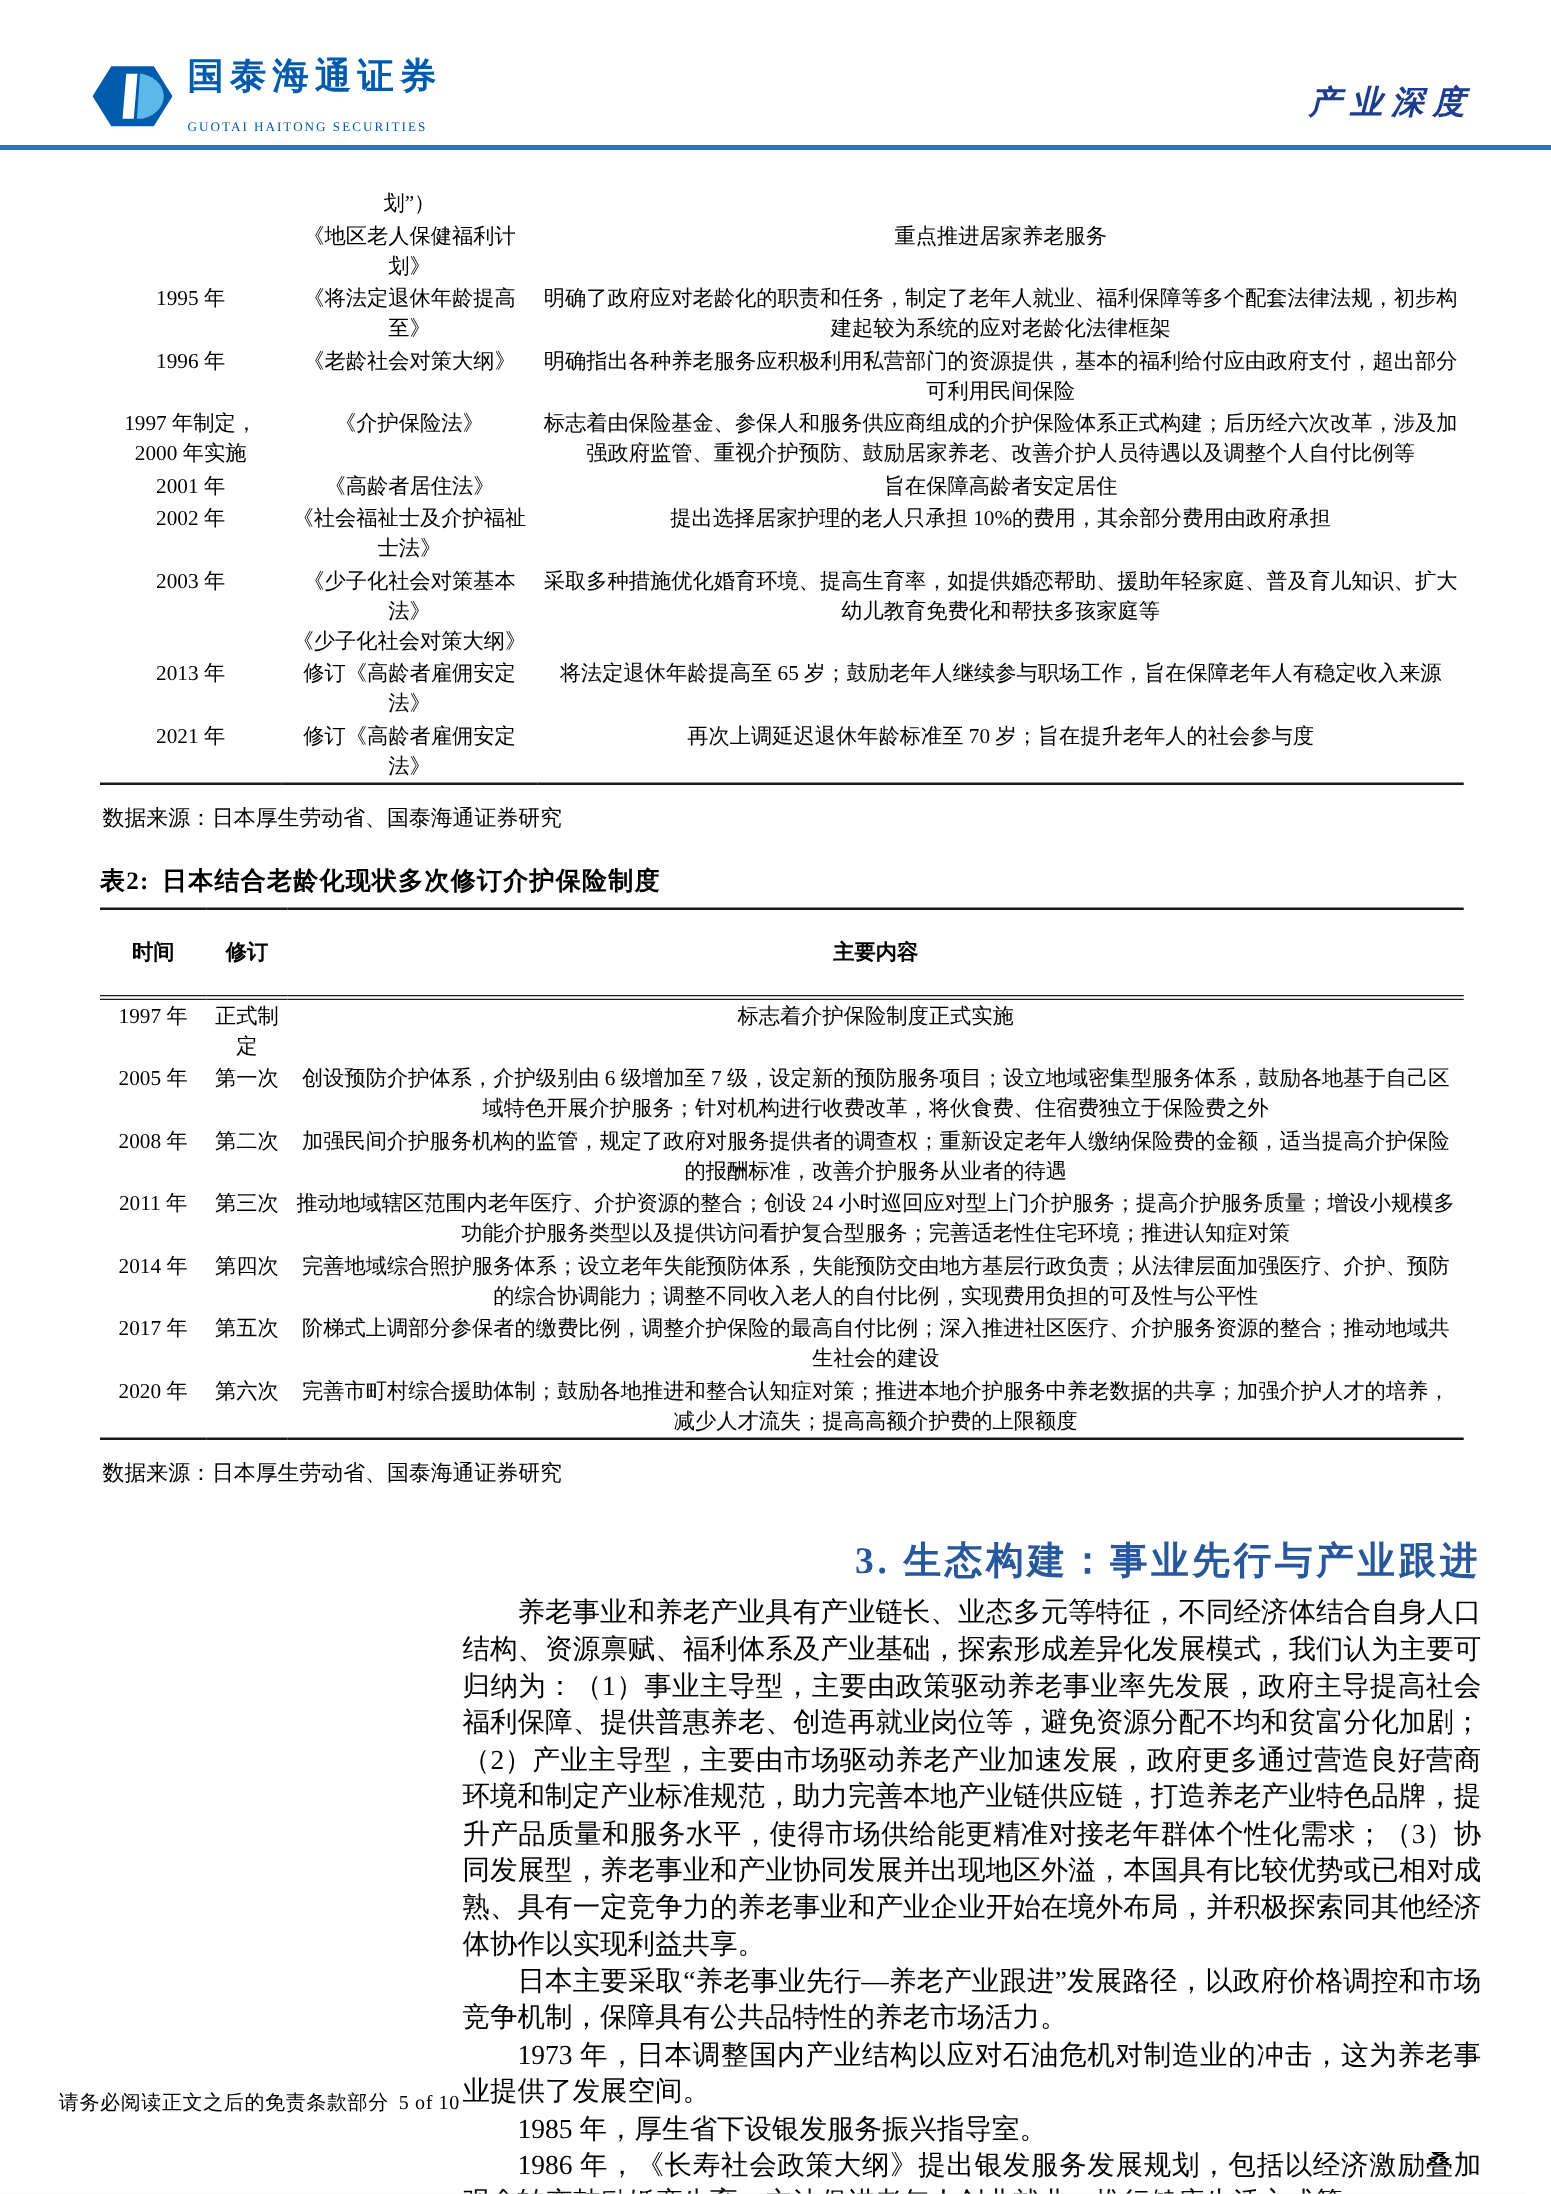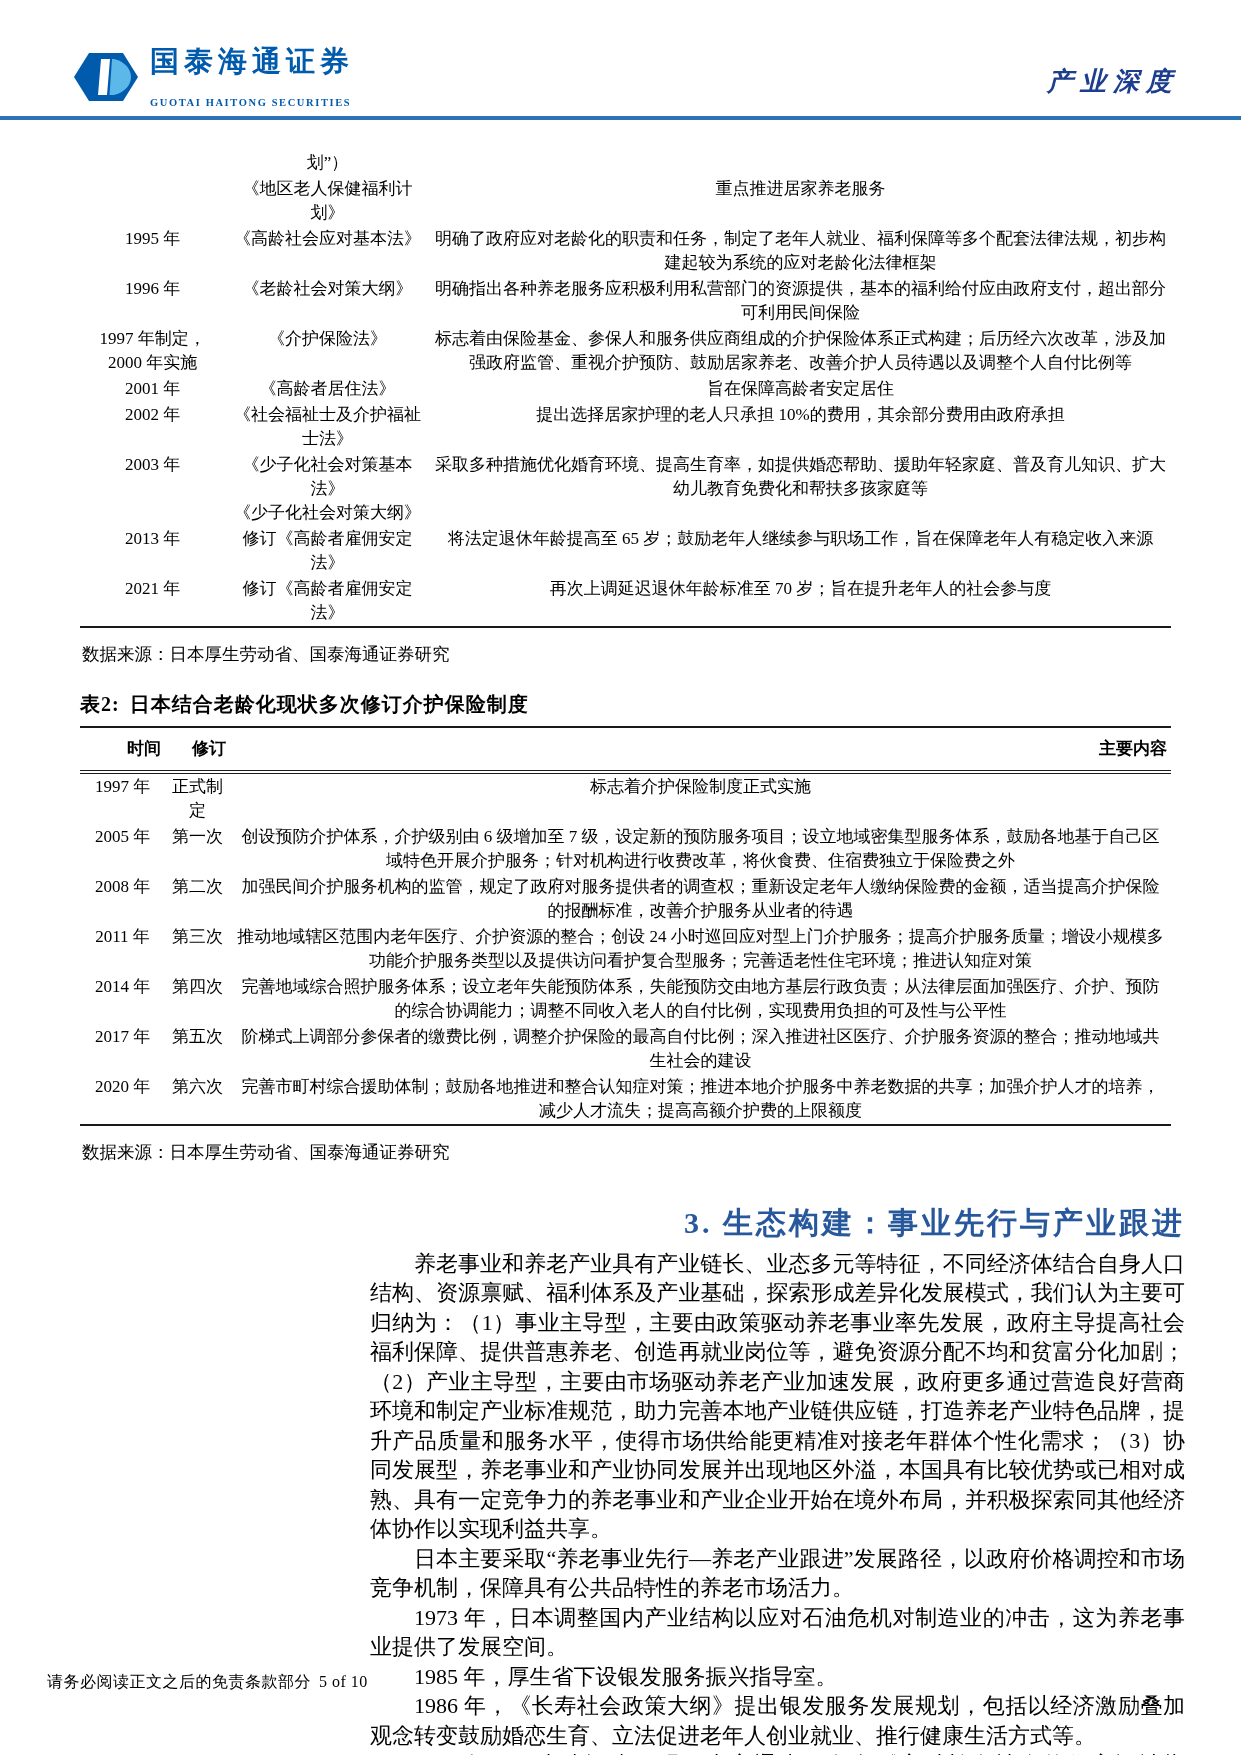--- a/index.html
+++ b/index.html
@@ -8,34 +8,34 @@
     font-family:"Liberation Serif","DejaVu Serif",serif;color:#000;
     margin:0 auto;overflow:hidden;
   }
   
   .hdr{display:flex;justify-content:space-between;align-items:flex-start;padding:46px 62px 0 74px;}
   .brand{display:flex;align-items:center;gap:12px;}
   .brand-icon{width:64px;height:50px;flex:0 0 auto;}
   .hex-dark{fill:var(--brand_blue,#005bac);}
   .hex-light{fill:var(--brand_light_blue,#5bb8e8);}
   .brand-cn{font-size:29px;font-weight:bold;color:var(--brand_blue,#005bac);letter-spacing:5px;line-height:1.1;}
-  .brand-en{font-size:10.5px;font-weight:bold;color:var(--brand_blue,#005bac);letter-spacing:1.6px;margin-top:19px;}
+  .brand-en{font-size:10.5px;font-weight:normal;color:var(--brand_blue,#005bac);letter-spacing:1.6px;margin-top:19px;}
   .doc-type{font-size:26px;font-weight:bold;font-style:italic;color:var(--title_blue,#1d3d8f);letter-spacing:7px;margin-top:18px;}
   .hdr-rule{height:4px;background:var(--rule_blue,#2e74b5);margin-top:8px;}
   
   .main{margin:0 70px 0 80px;}
   table.rtable{width:100%;border-collapse:collapse;font-size:17px;line-height:24px;text-align:center;}
   table.rtable td,table.rtable th{padding:1px 4px;vertical-align:top;}
   .t1{margin-top:30px;border-bottom:2.5px solid #1a1a1a;}
   .c-policy{white-space:pre-line;}
   .source{font-size:17.5px;margin:15px 0 0 2px;line-height:22px;}
   .t2-title{margin-top:26px;font-size:20px;font-weight:bold;letter-spacing:1px;}
   .t2-title .lbl{margin-right:10px;}
   .t2{margin-top:8px;border-top:2.5px solid #1a1a1a;border-bottom:2.5px solid #1a1a1a;}
-  .t2 thead th{font-weight:bold;border-bottom:4px double #1a1a1a;padding:9px 4px;text-align:right;}
+  .t2 thead th{font-weight:bold;border-bottom:4px double #1a1a1a;padding:22px 4px;}
   .t2 .c-rev{text-align:center;}
   
   .sec3{margin-top:42px;margin-left:290px;width:815px;}
   .sec3 h2{
     color:var(--heading_blue,#28589c);font-size:30px;font-weight:bold;
     letter-spacing:3px;margin:0 0 8px 26px;line-height:36px;text-align:right;
   }
   .para{font-size:22px;line-height:29.5px;text-align:justify;text-indent:2em;margin:0;}
   
   .ftr{position:absolute;left:47px;top:1672px;font-size:16px;letter-spacing:0.5px;}
@@ -78,21 +78,21 @@
   </tr>
 
   <tr>
     <td class="c-time"></td>
     <td class="c-policy">《地区老人保健福利计划》</td>
     <td class="c-content">重点推进居家养老服务</td>
   </tr>
 
   <tr>
     <td class="c-time">1995 年</td>
-    <td class="c-policy">《高龄社会应对基本法》</td>
+    <td class="c-policy">《将法定退休年龄提高至》</td>
     <td class="c-content">明确了政府应对老龄化的职责和任务，制定了老年人就业、福利保障等多个配套法律法规，初步构建起较为系统的应对老龄化法律框架</td>
   </tr>
 
   <tr>
     <td class="c-time">1996 年</td>
     <td class="c-policy">《老龄社会对策大纲》</td>
     <td class="c-content">明确指出各种养老服务应积极利用私营部门的资源提供，基本的福利给付应由政府支付，超出部分可利用民间保险</td>
   </tr>
 
   <tr>

